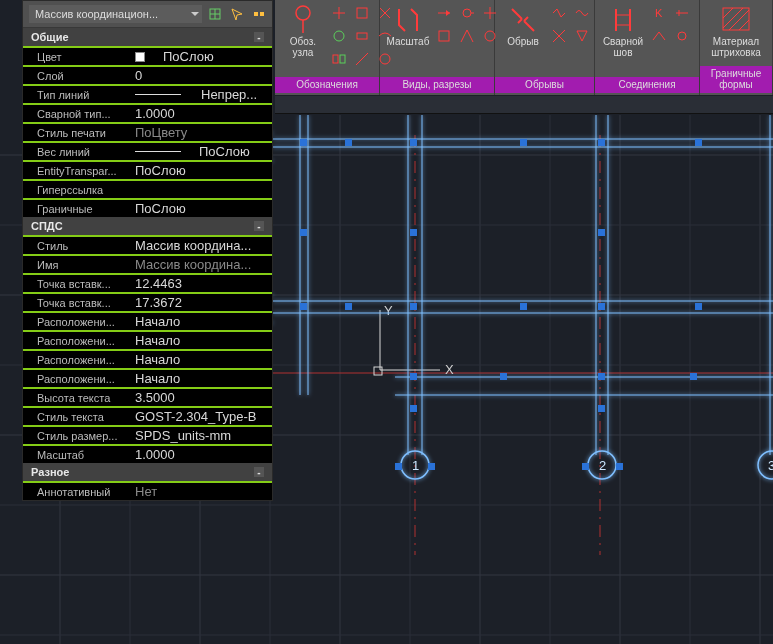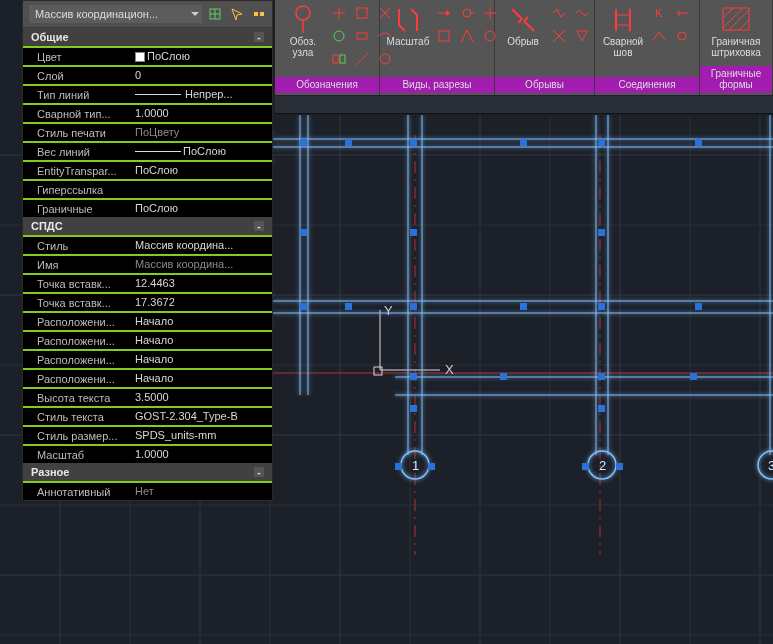--- a/index.html
+++ b/index.html
@@ -115,22 +115,22 @@
     border-top: 2px solid #84cc16;
   }
   .prop-label {
     width: 108px; padding-left: 14px; color: #bcbcbc;
     overflow: hidden; text-overflow: ellipsis; white-space: nowrap;
     font-size: 11px;
   }
   .prop-value {
     flex: 1; padding-left: 4px; color: #d8d8d8;
     overflow: hidden; text-overflow: ellipsis; white-space: nowrap;
-    font-size: 11px;
-    display: flex; align-items: center; gap: 2px;
+    font-size: 13px;
+    display: flex; align-items: center; gap: 18px;
   }
   .prop-value.dim { color: #8a8a8a; }
   .swatch {
     width: 10px; height: 10px; background: #fff; border: 1px solid #888;
     display:inline-block;
   }
   .lineprev {
     flex: 0 0 46px; height: 1px; background: #ddd; margin-right: 2px;
   }
   .wtprev {
@@ -462,21 +462,21 @@
       <div class="big-btn">
         <span class="big-icon">
           <svg width="32" height="30">
               <rect x="3" y="3" width="26" height="22" stroke="#ff3b3b" fill="none"></rect>
             <line x1="3" y1="13" x2="13" y2="3" stroke="#ff3b3b"></line>
               <line x1="3" y1="23" x2="23" y2="3" stroke="#ff3b3b"></line>
             <line x1="9" y1="25" x2="29" y2="5" stroke="#ff3b3b"></line>
               <line x1="19" y1="25" x2="29" y2="15" stroke="#ff3b3b"></line>
           </svg>
         </span>
-        <span class="lbl" style="white-space:pre-line">Граничная
+        <span class="lbl" style="white-space:pre-line">Материал
 штриховка</span>
       </div>
     </div>
     <div class="ribbon-title">Граничные формы</div>
   </div>
 </div>
 
 <div class="tabstrip"></div>
 
 <div class="sidebar-tab"></div>

